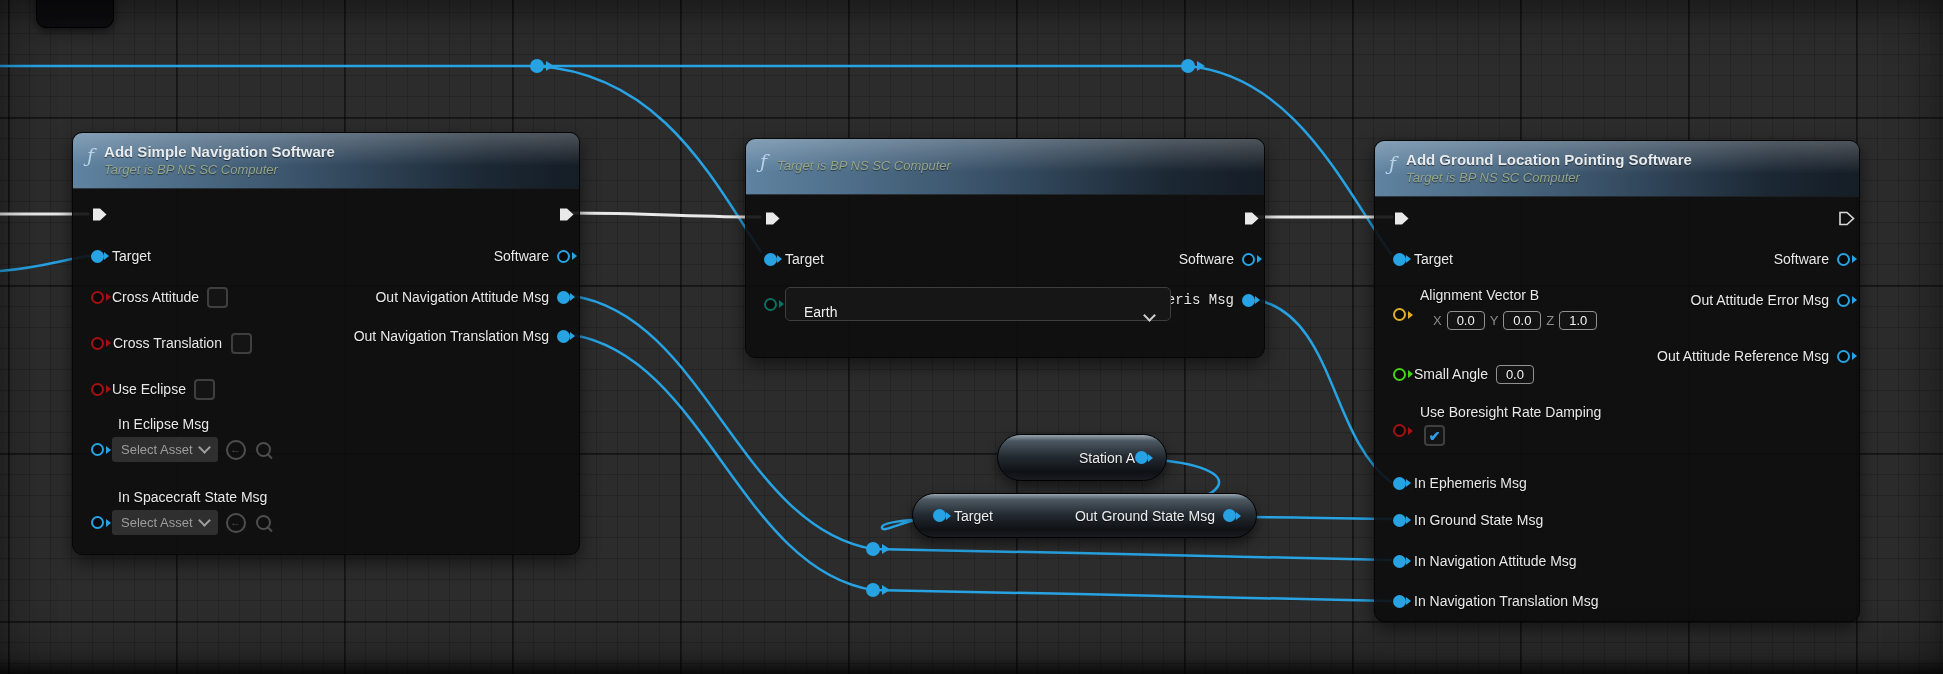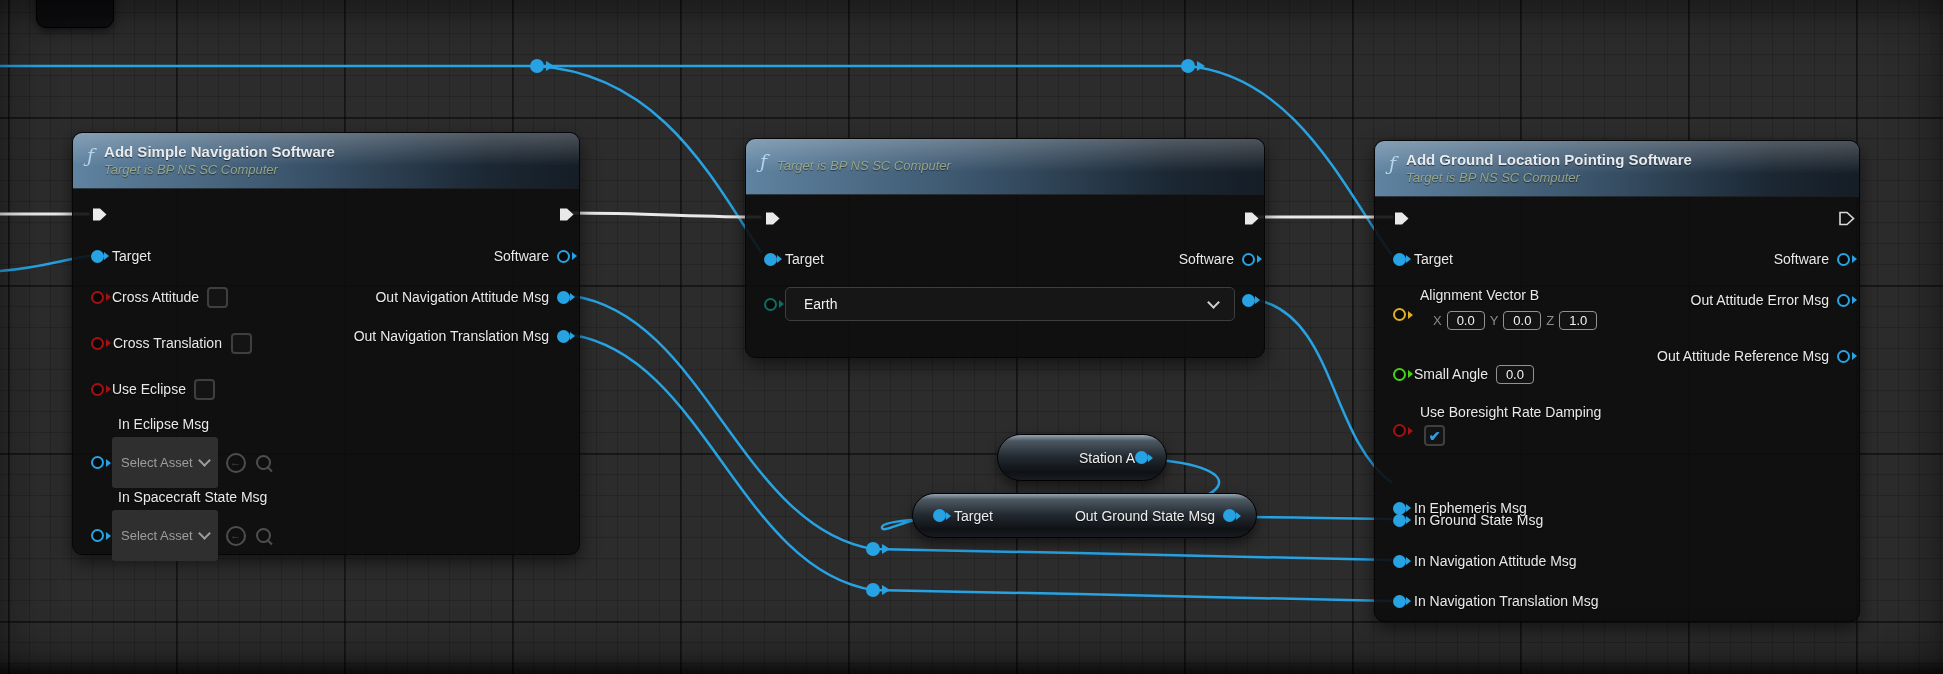--- a/index.html
+++ b/index.html
@@ -52,21 +52,21 @@
 
   .cb{width:17px;height:17px;border:2px solid #3f3f3f;border-radius:4px;background:#141414;flex:none;
     display:flex;align-items:center;justify-content:center;box-sizing:content-box;}
   .cb .chk{color:#2d9fe8;font-size:14px;font-weight:bold;line-height:1;}
 
   .grp{position:absolute;left:18px;display:flex;flex-direction:column;}
   .grp .glbl{margin-left:27px;font-size:14px;color:#e9e9e9;text-shadow:0 1px 1px rgba(0,0,0,.7);margin-bottom:5px;white-space:nowrap;}
   .grp .grow{display:flex;align-items:center;gap:8px;}
 
   .sel{display:flex;align-items:center;gap:7px;background:#2f2f2f;border-radius:3px;
-    padding:18px 9px;color:#9d9d9d;font-size:13px;}
+    padding:5px 9px;color:#9d9d9d;font-size:13px;}
   .chev{width:7px;height:7px;border-right:2px solid #9d9d9d;border-bottom:2px solid #9d9d9d;
     transform:rotate(45deg);margin-top:-4px;flex:none;}
   .ico-circ{width:16px;height:16px;border:2px solid #4e4e4e;border-radius:50%;color:#4e4e4e;
     display:flex;align-items:center;justify-content:center;font-size:11px;line-height:1;flex:none;}
   .ico-mag{position:relative;width:11px;height:11px;border:2px solid #4e4e4e;border-radius:50%;flex:none;margin-left:2px;}
   .ico-mag::after{content:"";position:absolute;width:7px;height:2px;background:#4e4e4e;
     transform:rotate(45deg);left:8px;top:11px;}
 
   .dd{display:flex;align-items:center;background:#161616;border:1px solid #3e3e3e;border-radius:5px;
     color:#f0f0f0;font-size:14px;padding-left:18px;box-sizing:border-box;}
@@ -223,21 +223,21 @@
       <span>Software</span>
       <span class="pin h c-blue"></span>
     </div>
     <div class="row r" style="top:148px;font-family:Liberation Mono, monospace;">
       <span>Out Ephemeris Msg</span>
       <span class="pin f c-blue"></span>
     </div>
     <div class="grp" style="top:148px;">
       <div class="grow">
         <span class="pin h c-teal"></span>
-        <span class="dd" style="width:450px;height:34px;">
+        <span class="dd" style="width:386px;height:34px;align-items:flex-end;">
           <span>Earth</span>
           <span class="chev"></span>
         </span>
       </div>
     </div>
   </div>
 
   <div class="node" style="left:1374px;top:140px;width:484px;height:480px;">
     <div class="nhead">
       <span class="ficon">ƒ</span>
@@ -291,21 +291,21 @@
     </div>
     <div class="grp" style="top:263px;">
       <div class="glbl">Use Boresight Rate Damping</div>
       <span class="pin h c-red" style="position:absolute;left:0;top:20px;"></span>
       <div class="grow" style="margin-left:31px;">
         <span class="cb">
             <span class="chk">✔</span>
           </span>
       </div>
     </div>
-    <div class="row l" style="top:329px;margin-top:25px;">
+    <div class="row l" style="top:329px;">
       <span class="pin f c-blue"></span>
       <span>In Ephemeris Msg</span>
     </div>
     <div class="row l" style="top:366px;">
       <span class="pin f c-blue"></span>
       <span>In Ground State Msg</span>
     </div>
     <div class="row l" style="top:407px;align-items:center;">
       <span class="pin f c-blue"></span>
       <span>In Navigation Attitude Msg</span>

